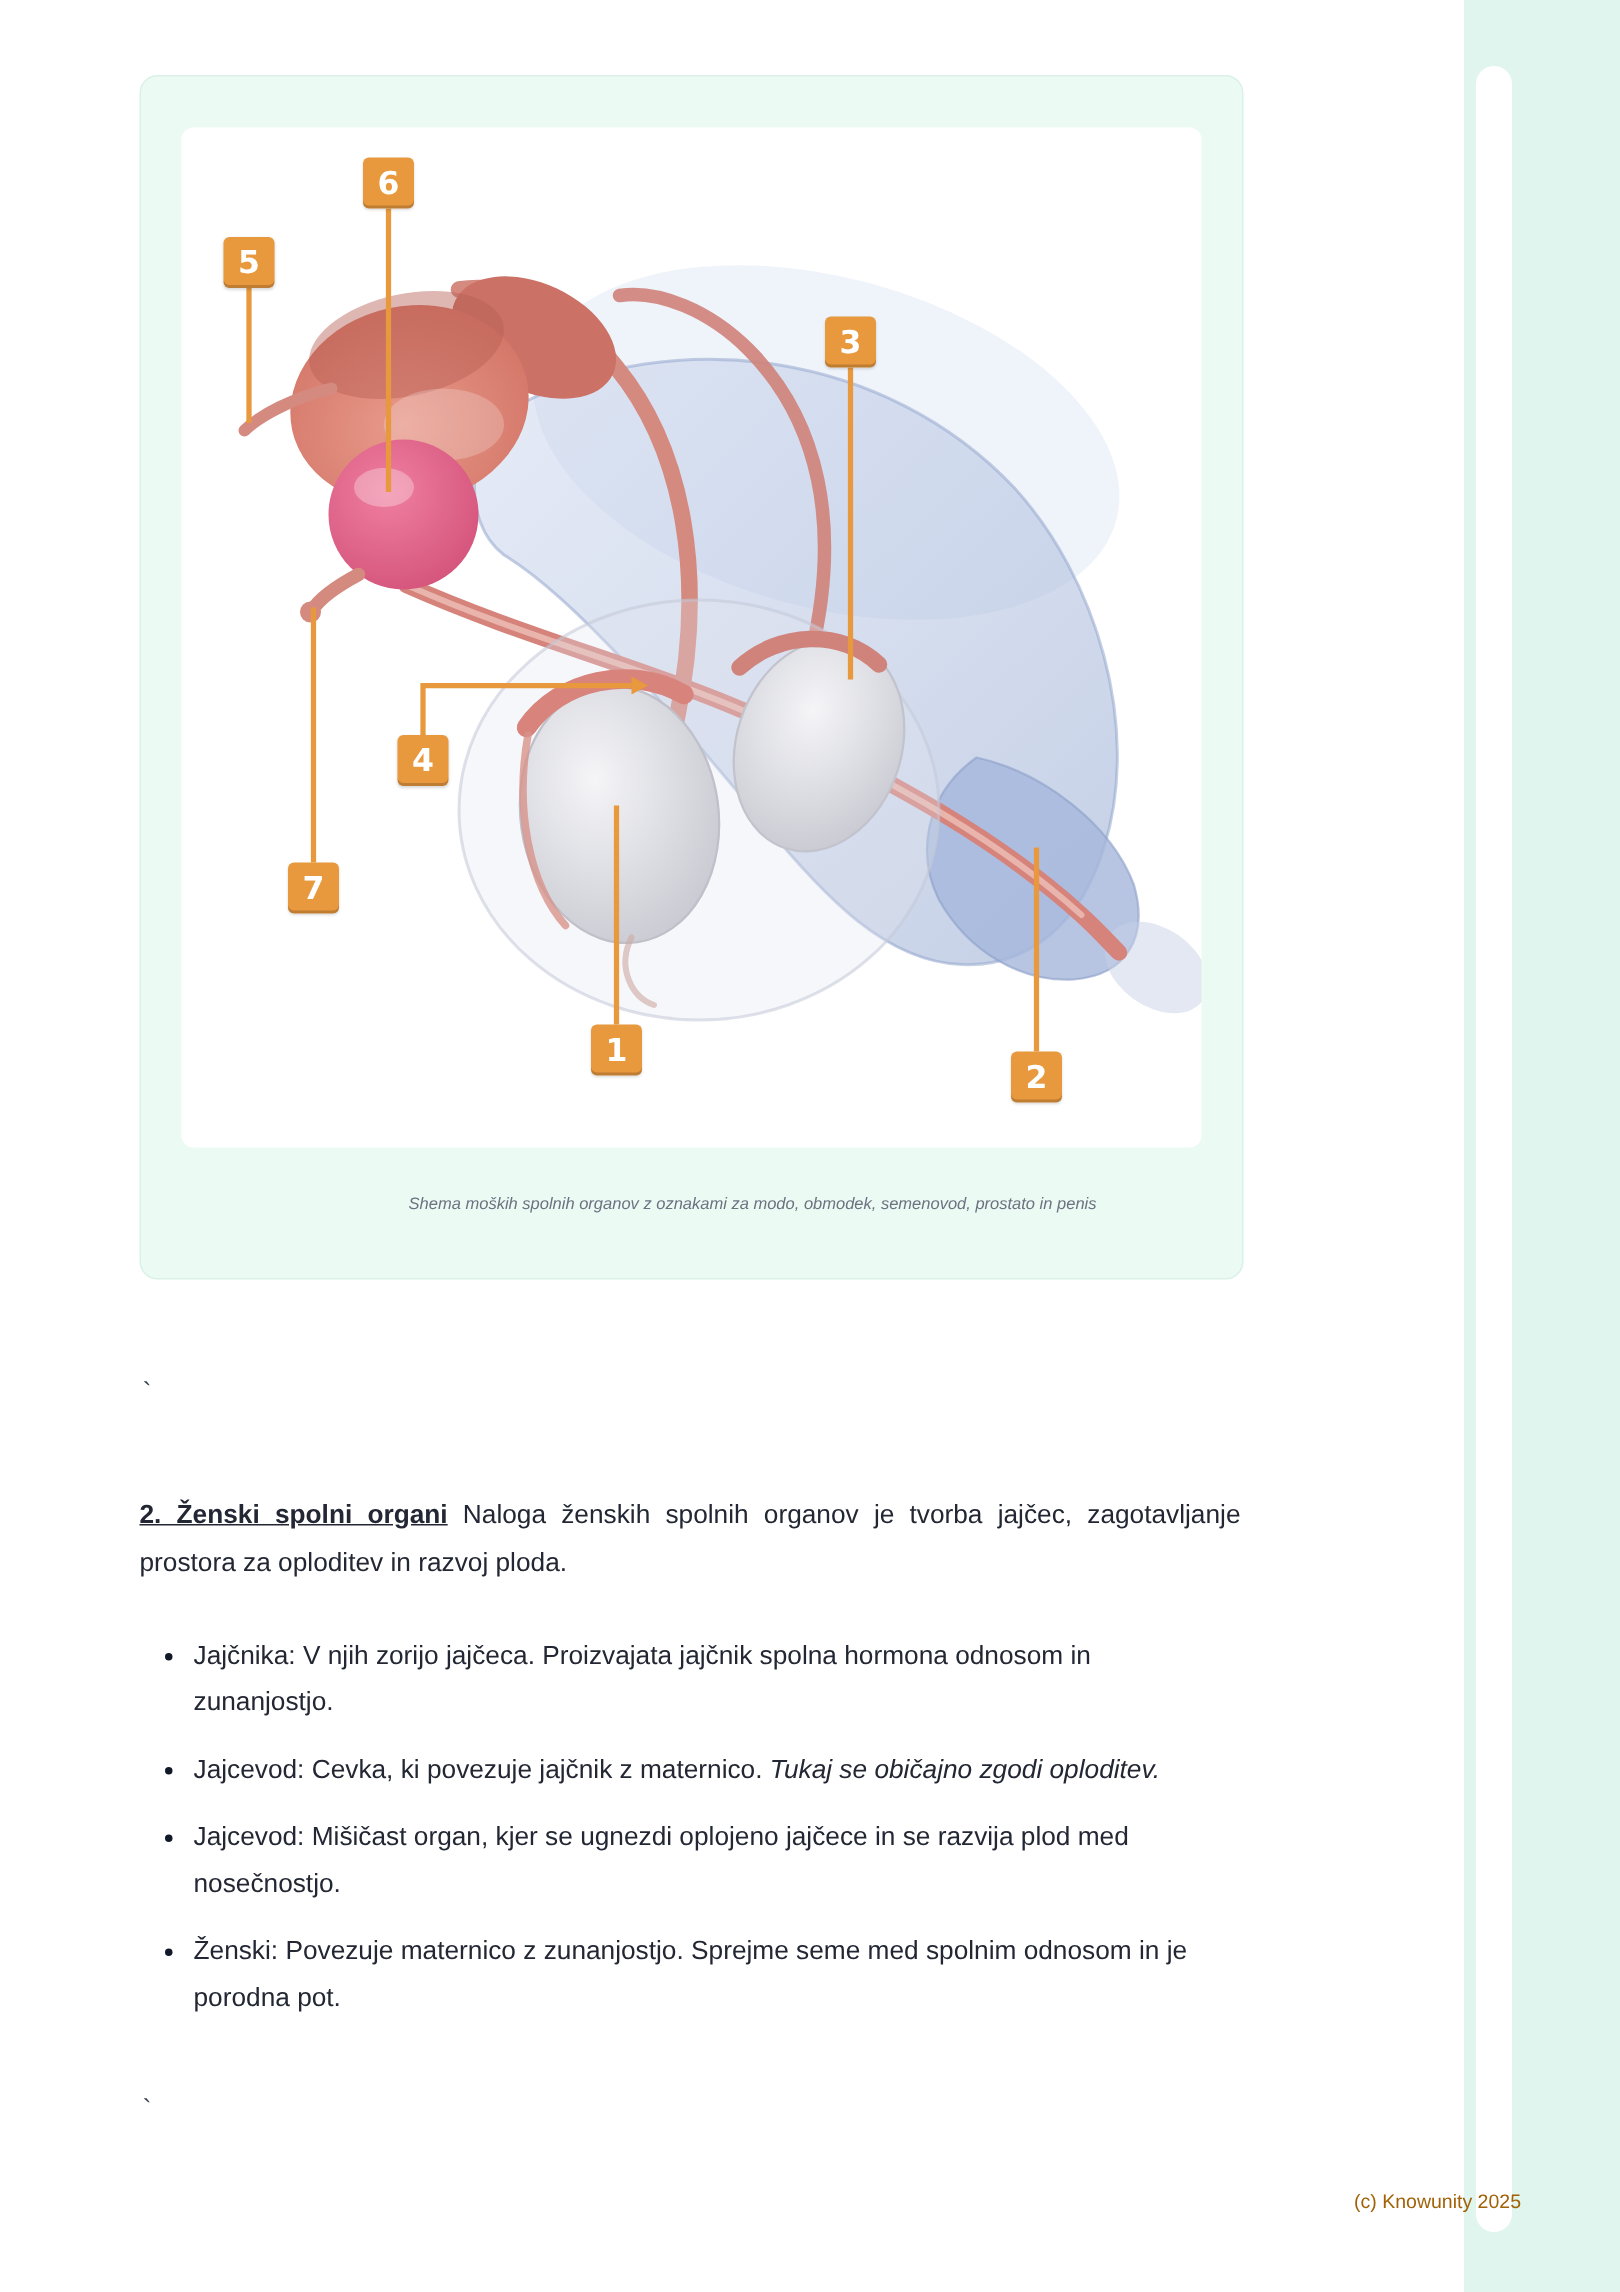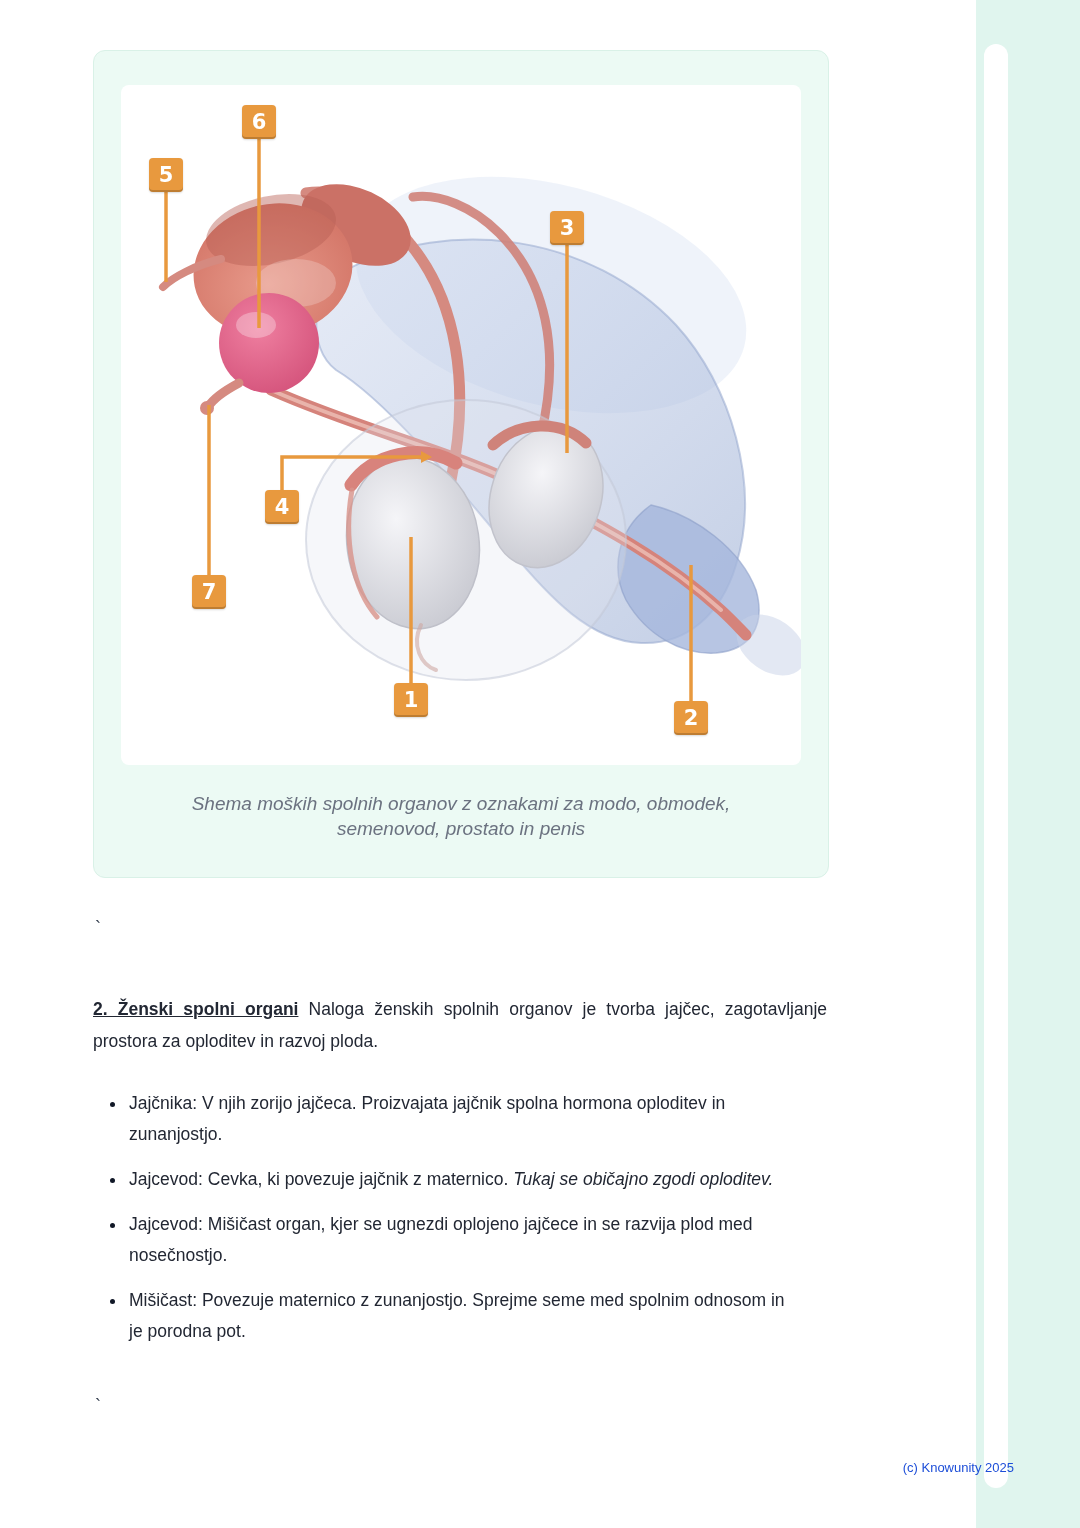--- a/index.html
+++ b/index.html
@@ -25,22 +25,22 @@
   .figure-area svg{position:absolute;left:0;top:0;}
   .label-box{
     position:absolute;width:34px;height:34px;box-sizing:border-box;
     background:#E8993E;border-radius:4px;
     color:#ffffff;font-weight:bold;font-size:21px;
     font-family:"DejaVu Sans", sans-serif;
     display:flex;align-items:center;justify-content:center;
     box-shadow:inset 0 -2px 0 rgba(0,0,0,0.18), 0 1px 2px rgba(0,0,0,0.15);
   }
   .caption{
-    margin:26px auto 0;max-width:540px;text-align:center;
-    font-style:italic;color:#6b7280;font-size:19px;line-height:25px;
+    margin:26px auto 0;max-width:540px;text-align:right;
+    font-style:italic;color:#6b7280;font-size:11px;line-height:25px;
   }
 
   .tick{position:absolute;left:95px;font-size:18px;color:#374151;}
   #tick1{top:918px;}
   #tick2{top:1396px;}
 
   .intro{
     position:absolute;left:93px;top:993px;width:734px;
     font-size:17.5px;line-height:32px;text-align:justify;margin:0;
   }
@@ -51,21 +51,21 @@
     margin:0;padding:0 0 0 34px;
     font-size:17.5px;line-height:31px;list-style:disc;
   }
   ul.bullets li{margin-bottom:14px;padding-left:2px;}
   ul.bullets li::marker{color:#111827;}
   ul.bullets strong{font-weight:normal;}
   ul.bullets em{font-style:italic;margin-top:24px;}
 
   .footer{
     position:absolute;right:66px;top:1460px;z-index:5;
-    font-size:13px;color:#1d4ed8;
+    font-size:13px;color:#a16207;
   }
 </style>
 </head>
 <body>
 
 <div class="right-strip">
   <div class="thumb"></div>
 </div>
 
 <div class="card">
@@ -162,21 +162,21 @@
   </div>
 
   <div class="caption">Shema moških spolnih organov z oznakami za modo, obmodek, semenovod, prostato in penis</div>
 </div>
 
 <span class="tick" id="tick1">`</span>
 
 <p class="intro"><strong>2. Ženski spolni organi</strong><span> Naloga ženskih spolnih organov je tvorba jajčec, zagotavljanje prostora za oploditev in razvoj ploda.</span></p>
 
 <ul class="bullets">
-    <li><strong>Jajčnika</strong><span>: V njih zorijo jajčeca. Proizvajata jajčnik spolna hormona </span><strong>oploditev</strong><span> in </span><strong>zunanjostjo</strong><span>.</span></li>
+    <li><strong>Jajčnika</strong><span>: V njih zorijo jajčeca. Proizvajata jajčnik spolna hormona </span><strong>odnosom</strong><span> in </span><strong>zunanjostjo</strong><span>.</span></li>
     <li><strong>Jajcevod</strong><span>: Cevka, ki povezuje jajčnik z maternico. </span><em>Tukaj se običajno zgodi oploditev.</em></li>
     <li><strong>Jajcevod</strong><span>: Mišičast organ, kjer se ugnezdi oplojeno jajčece in se razvija plod med nosečnostjo.</span></li>
-    <li><strong>Mišičast</strong><span>: Povezuje maternico z zunanjostjo. Sprejme seme med spolnim odnosom in je porodna pot.</span></li>
+    <li><strong>Ženski</strong><span>: Povezuje maternico z zunanjostjo. Sprejme seme med spolnim odnosom in je porodna pot.</span></li>
   </ul>
 
 <span class="tick" id="tick2">`</span>
 
 <div class="footer">(c) Knowunity 2025</div>
 
 </body></html>

